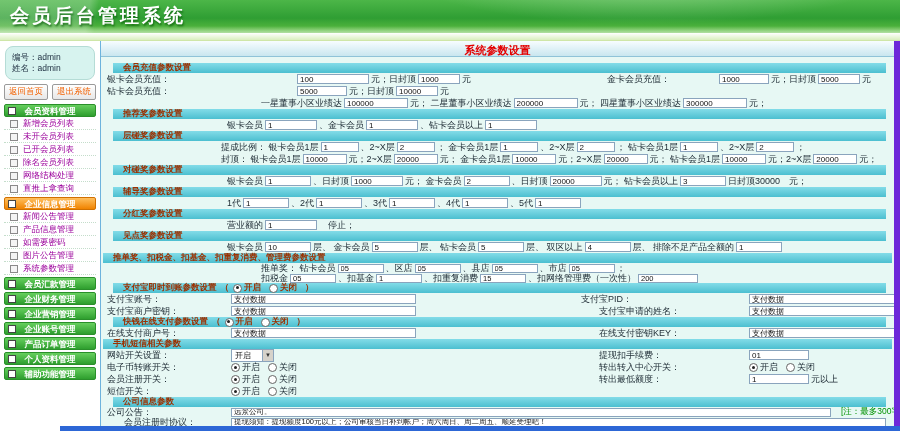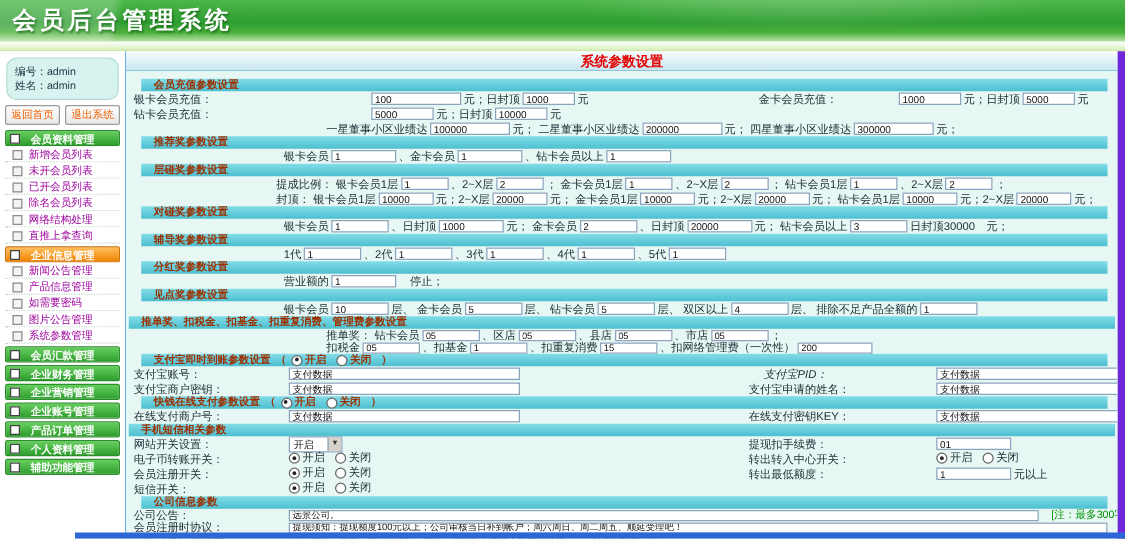--- a/index.html
+++ b/index.html
@@ -306,21 +306,21 @@
           </span>
           <span class="sec-paren">）</span>
         </div>
         <div class="frow">
           <span class="cell" style="left: 6px;">
             <span class="lbl">支付宝账号：</span>
           </span>
           <span class="cell" style="left: 130px;">
             <input class="pin" type="text" value="支付数据" style="width: 185px;">
           </span>
-          <span class="cell" style="left: 510px; font-style: italic;">
+          <span class="cell" style="left: 480px;">
             <span class="lbl">支付宝PID：</span>
           </span>
           <span class="cell" style="left: 648px;">
             <input class="pin" type="text" value="支付数据" style="width: 150px;">
           </span>
         </div>
         <div class="frow">
           <span class="cell" style="left: 6px;">
             <span class="lbl">支付宝商户密钥：</span>
           </span>
@@ -450,21 +450,21 @@
             <span class="lbl">公司公告：</span>
           </span>
           <span class="cell" style="left: 130px;">
             <input class="pin" type="text" value="远景公司。" style="width: 600px;">
           </span>
           <span class="cell" style="left: 740px;">
             <span class="note">[注：最多300字]</span>
           </span>
         </div>
         <div class="frow tight">
-          <span class="cell" style="left: 6px;">
+          <span class="cell" style="left: 23px;">
             <span class="lbl">会员注册时协议：</span>
           </span>
           <span class="cell" style="left: 130px;">
             <input class="pin" type="text" value="提现须知：提现额度100元以上；公司审核当日补到帐户；周六周日、周二周五、顺延受理吧！" style="width: 655px;">
           </span>
         </div>
         <div class="frow tight">
           <span class="cell" style="left: 6px;">
             <span class="lbl">广告文字注册提示：</span>
           </span>

